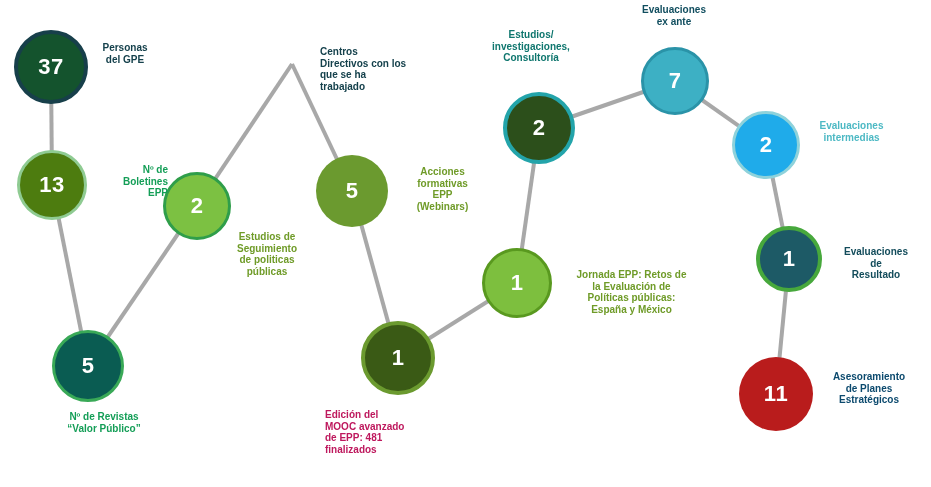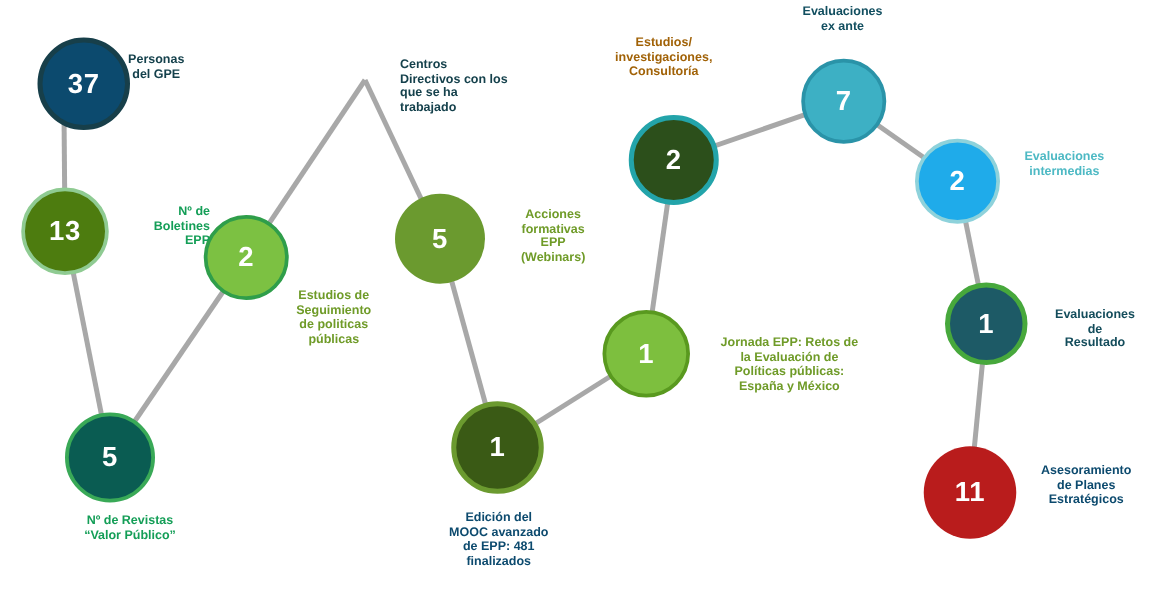--- a/index.html
+++ b/index.html
@@ -55,21 +55,21 @@
       <line x1="197" y1="206" x2="292" y2="64" stroke="#a8a8a8" stroke-width="4"></line>
       <line x1="292" y1="64" x2="352" y2="191" stroke="#a8a8a8" stroke-width="4"></line>
       <line x1="352" y1="191" x2="398" y2="358" stroke="#a8a8a8" stroke-width="4"></line>
       <line x1="398" y1="358" x2="517" y2="283" stroke="#a8a8a8" stroke-width="4"></line>
       <line x1="517" y1="283" x2="539" y2="128" stroke="#a8a8a8" stroke-width="4"></line>
       <line x1="539" y1="128" x2="675" y2="81" stroke="#a8a8a8" stroke-width="4"></line>
       <line x1="675" y1="81" x2="766" y2="145" stroke="#a8a8a8" stroke-width="4"></line>
       <line x1="766" y1="145" x2="789" y2="259" stroke="#a8a8a8" stroke-width="4"></line>
       <line x1="789" y1="259" x2="776" y2="394" stroke="#a8a8a8" stroke-width="4"></line>
     </svg>
-<div class="node-circle" style="left: 30px; top: 30px; width: 74px; height: 74px; background: #0c4a6e; border: 4px solid rgb(23, 63, 74);">
+<div class="node-circle" style="left: 14px; top: 30px; width: 74px; height: 74px; background: #14532d; border: 4px solid rgb(23, 63, 74);">
       <span class="node-value">37</span>
     </div>
     <div class="node-label" style="left: 80px; top: 42px; width: 90px; color: rgb(21, 65, 76); text-align: center;">Personas
 del GPE</div>
     <div class="node-circle" style="left: 17px; top: 150px; width: 70px; height: 70px; background: #4d7c0f; border: 3px solid rgb(143, 203, 146);">
       <span class="node-value">13</span>
     </div>
     <div class="node-label" style="left: 86px; top: 164px; width: 82px; color: rgb(20, 158, 87); text-align: right;">Nº de
 Boletines
 EPP</div>
@@ -92,35 +92,35 @@
     <div class="node-circle" style="left: 316px; top: 155px; width: 72px; height: 72px; background: rgb(107, 154, 47);">
       <span class="node-value">5</span>
     </div>
     <div class="node-label" style="left: 395px; top: 166px; width: 95px; color: rgb(111, 155, 40); text-align: center;">Acciones
 formativas
 EPP
 (Webinars)</div>
     <div class="node-circle" style="left: 361px; top: 321px; width: 74px; height: 74px; background: rgb(58, 90, 21); border: 4px solid rgb(107, 154, 47);">
       <span class="node-value">1</span>
     </div>
-    <div class="node-label" style="left: 325px; top: 409px; width: 148px; color: #0c4a6e; text-align: center;">Edición del
+    <div class="node-label" style="left: 325px; top: 409px; width: 148px; color: #be185d; text-align: left;">Edición del
 MOOC avanzado
 de EPP:  481
 finalizados</div>
     <div class="node-circle" style="left: 482px; top: 248px; width: 70px; height: 70px; background: rgb(125, 191, 62); border: 3px solid rgb(89, 153, 31);">
       <span class="node-value">1</span>
     </div>
     <div class="node-label" style="left: 544px; top: 269px; width: 175px; color: rgb(111, 155, 40); text-align: center;">Jornada EPP: Retos de
 la Evaluación de
 Políticas públicas:
 España y México</div>
     <div class="node-circle" style="left: 503px; top: 92px; width: 72px; height: 72px; background: rgb(44, 79, 27); border: 4px solid rgb(35, 164, 170);">
       <span class="node-value">2</span>
     </div>
-    <div class="node-label" style="left: 466px; top: 29px; width: 130px; color: #a16207; text-align: center;">Estudios/
+    <div class="node-label" style="left: 466px; top: 29px; width: 130px; color: #0f766e; text-align: center;">Estudios/
 investigaciones,
 Consultoría</div>
     <div class="node-circle" style="left: 641px; top: 47px; width: 68px; height: 68px; background: rgb(61, 176, 196); border: 3px solid rgb(42, 147, 168);">
       <span class="node-value">7</span>
     </div>
     <div class="node-label" style="left: 618px; top: 4px; width: 112px; color: rgb(17, 78, 95); text-align: center;">Evaluaciones
 ex ante</div>
     <div class="node-circle" style="left: 732px; top: 111px; width: 68px; height: 68px; background: rgb(31, 171, 234); border: 3px solid rgb(142, 210, 219);">
       <span class="node-value">2</span>
     </div>

